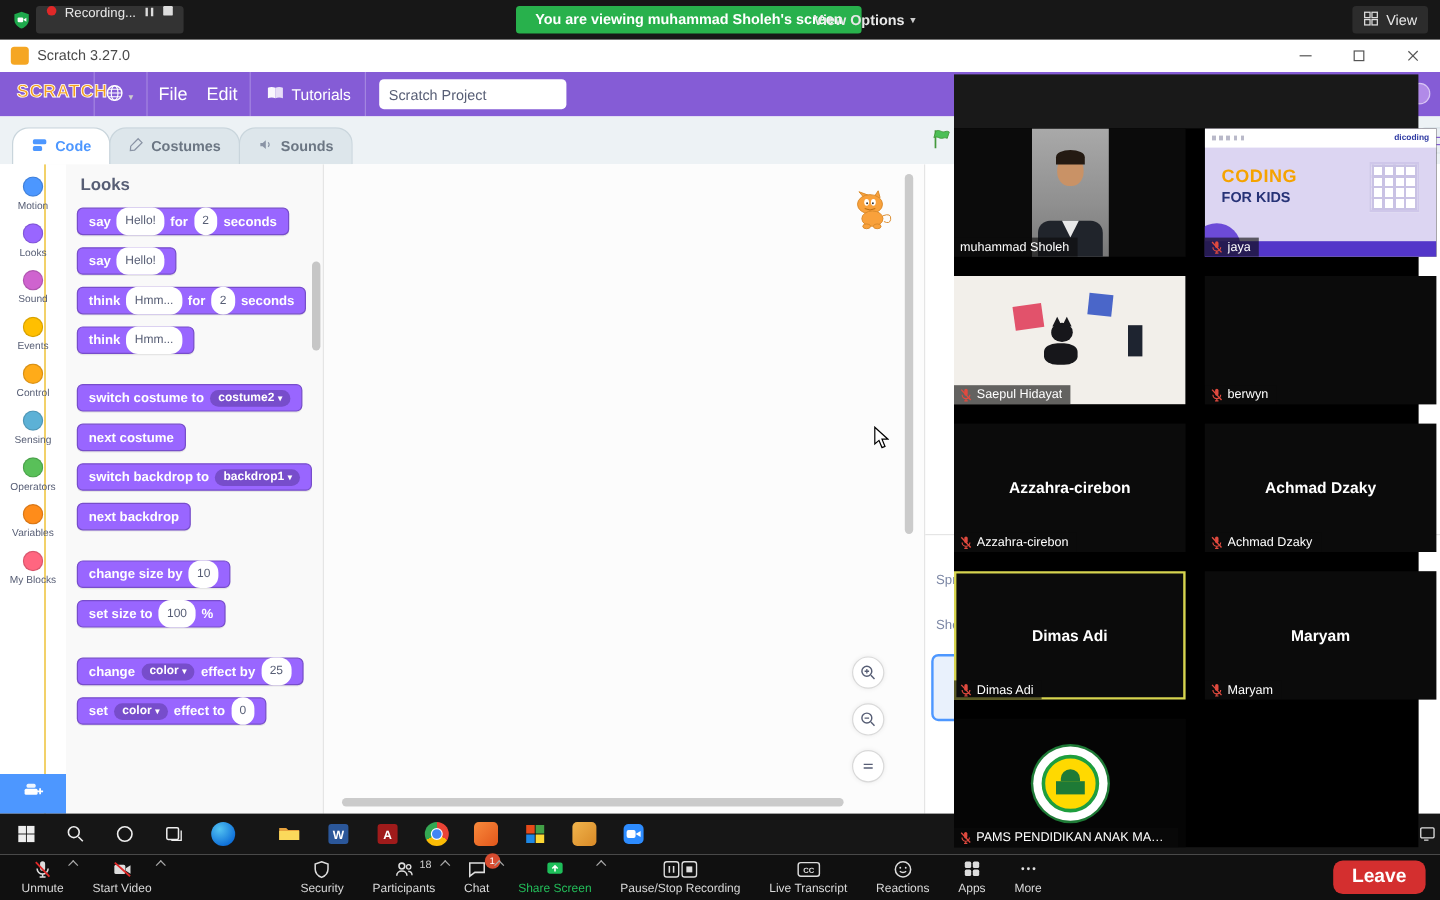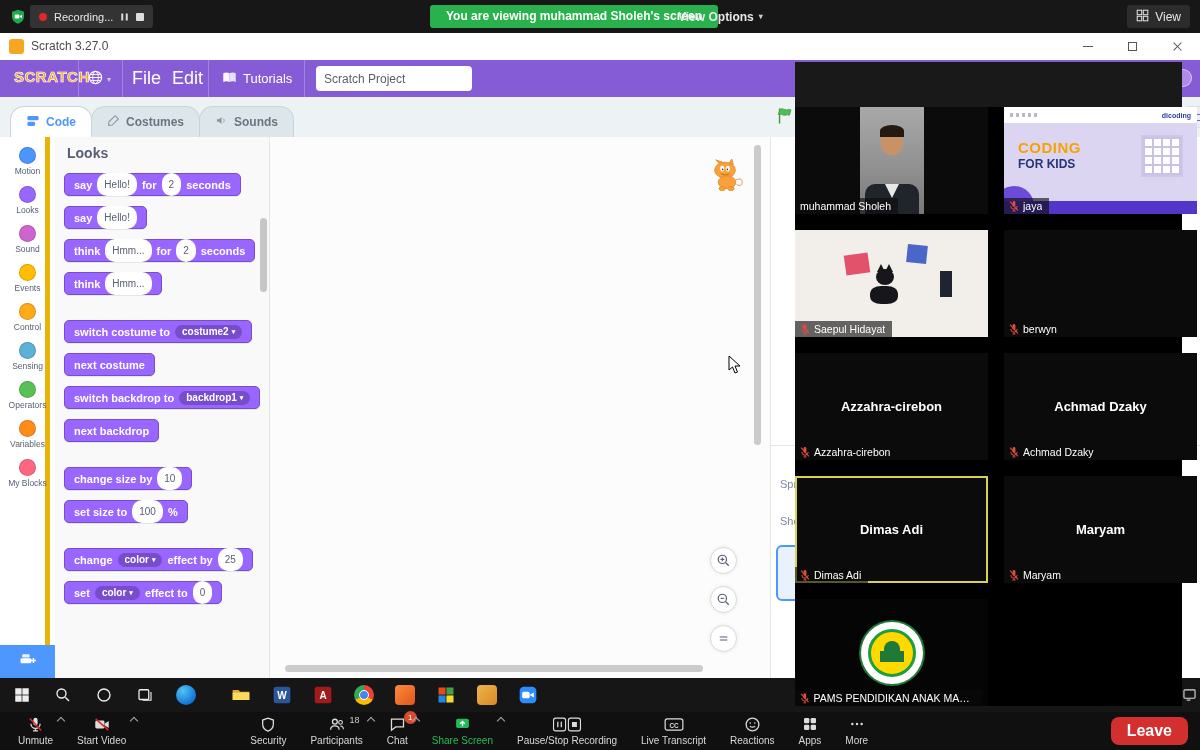--- a/index.html
+++ b/index.html
@@ -2,21 +2,21 @@
 <html><head>
 <meta charset="utf-8">
 <style>
 *{margin:0;padding:0;box-sizing:border-box;}
 html,body{width:1200px;height:750px;overflow:hidden;background:#000;font-family:"Liberation Sans",sans-serif;cursor:default;}
 #screen{position:relative;width:1200px;height:750px;background:#fff;overflow:hidden;}
 
 
 .ztop{position:absolute;left:0;top:0;width:1200px;height:33px;background:#171717;z-index:70;}
 .zshield{position:absolute;left:10px;top:8px;}
-.recpill{position:absolute;left:30px;top:5px;height:23px;background:#333;border-radius:3px;display:flex;align-items:center;gap:7px;padding:0 9px;}
+.recpill{position:absolute;left:30px;top:5px;height:23px;background:#333;border-radius:3px;display:flex;align-items:flex-start;gap:7px;padding:0 9px;}
 .recdot{width:8px;height:8px;border-radius:50%;background:#E02828;}
 .reclabel{font-size:11px;color:#E8E8E8;}
 .rp-pause{display:flex;}
 .rp-stop{width:8px;height:8px;background:#DDD;border-radius:1px;}
 .banner{position:absolute;left:430px;top:5px;height:23px;line-height:23px;background:#28B14C;border-radius:3px;padding:0 16px;font-size:12px;font-weight:600;color:#fff;}
 .viewopts{position:absolute;left:678px;top:5px;height:23px;display:flex;align-items:center;gap:5px;color:#E8E8E8;font-size:12px;font-weight:600;}
 .caret-dn{font-size:8px;color:#ccc;}
 .viewbtn{position:absolute;right:10px;top:5px;height:23px;background:#2C2C2C;border-radius:3px;display:flex;align-items:center;gap:6px;padding:0 9px;color:#E8E8E8;font-size:12px;}
 
 
@@ -29,38 +29,38 @@
 .wc-max i{display:block;width:9px;height:9px;border:1.2px solid #555;}
 .wc-close i{position:relative;display:block;width:11px;height:11px;}
 .wc-close i::before,.wc-close i::after{content:"";position:absolute;left:5px;top:0;width:1.3px;height:11px;background:#555;}
 .wc-close i::before{transform:rotate(45deg);} .wc-close i::after{transform:rotate(-45deg);}
 
 
 .menubar{position:absolute;left:0;top:60px;width:1200px;height:37px;background:#855CD6;}
 .slogo{position:absolute;left:14px;top:8px;font-size:15px;font-weight:800;letter-spacing:.5px;color:#F5A11D;-webkit-text-stroke:.7px #fff;}
 .msep{position:absolute;top:0;width:1px;height:37px;background:rgba(255,255,255,.25);}
 .mglobe{position:absolute;left:88px;top:10px;display:flex;align-items:center;gap:4px;}
-.mitem{position:absolute;top:0;height:37px;line-height:37px;font-size:18px;color:#fff;}
+.mitem{position:absolute;top:0;height:37px;line-height:37px;font-size:15px;color:#fff;}
 .mtut{position:absolute;left:222px;top:0;height:37px;display:flex;align-items:center;gap:6px;font-size:13px;color:#fff;}
 .mproj{position:absolute;left:316px;top:6px;width:156px;height:25px;border:none;border-radius:4px;background:#fff;color:#575E75;font-size:12px;padding:0 8px;font-family:"Liberation Sans",sans-serif;}
 .mavatar{position:absolute;right:8px;top:9px;width:18px;height:18px;border-radius:50%;background:#B18AE8;border:1px solid rgba(255,255,255,.5);}
 
 
 .tabrow{position:absolute;left:0;top:97px;width:1200px;height:40px;background:#EDF2F5;}
 .tabs{position:absolute;left:10px;bottom:0;display:flex;align-items:flex-end;}
 .tab{height:31px;display:flex;align-items:center;gap:6px;padding:0 15px;border:1px solid #C9D5DC;border-bottom:none;border-radius:14px 14px 0 0;background:#DDE6EB;color:#6B7683;font-size:12px;font-weight:600;margin-right:-1px;}
 .tab.active{background:#fff;color:#4D97FF;}
 .flagbtn{position:absolute;left:776px;top:9px;}
 .stopbtn{position:absolute;left:801px;top:12px;width:15px;height:15px;background:#EC5959;clip-path:polygon(30% 0,70% 0,100% 30%,100% 70%,70% 100%,30% 100%,0 70%,0 30%);}
 .sbtn{position:absolute;left:1184px;top:9px;width:26px;height:22px;background:#E9EEF2;border:1px solid #D9E2E8;border-radius:4px;display:flex;align-items:center;justify-content:center;}
 .sbtn i{display:block;width:9px;height:7px;border:1.5px solid #855CD6;}
 
 
 .workspace{position:absolute;left:0;top:137px;width:1200px;height:541px;background:#fff;}
-.cats{position:absolute;left:0;top:0;width:50px;height:541px;background:#fff;border-right:5px solid #eab308;}
+.cats{position:absolute;left:0;top:0;width:38px;height:541px;background:#fff;border-right:1px solid #eab308;}
 .cat-list{position:absolute;left:0;top:10px;width:55px;}
 .cat{height:39px;display:flex;flex-direction:column;align-items:center;gap:2px;}
 .cat-dot{width:17px;height:17px;border-radius:50%;border:1px solid rgba(0,0,0,.15);}
 .cat-label{font-size:8.5px;color:#575E75;}
 .ext-btn{position:absolute;left:0;bottom:0;width:55px;height:33px;background:#4D97FF;display:flex;align-items:center;justify-content:center;}
 
 .palette{position:absolute;left:55px;top:0;width:215px;height:541px;background:#F9F9F9;border-right:1px solid #E5E5E5;overflow:hidden;}
 .pal-header{position:absolute;left:12px;top:8px;font-size:14px;font-weight:bold;color:#575E75;}
 .blocks{position:absolute;left:9px;top:36px;display:flex;flex-direction:column;align-items:flex-start;}
 .blockrow{margin-bottom:10px;}

